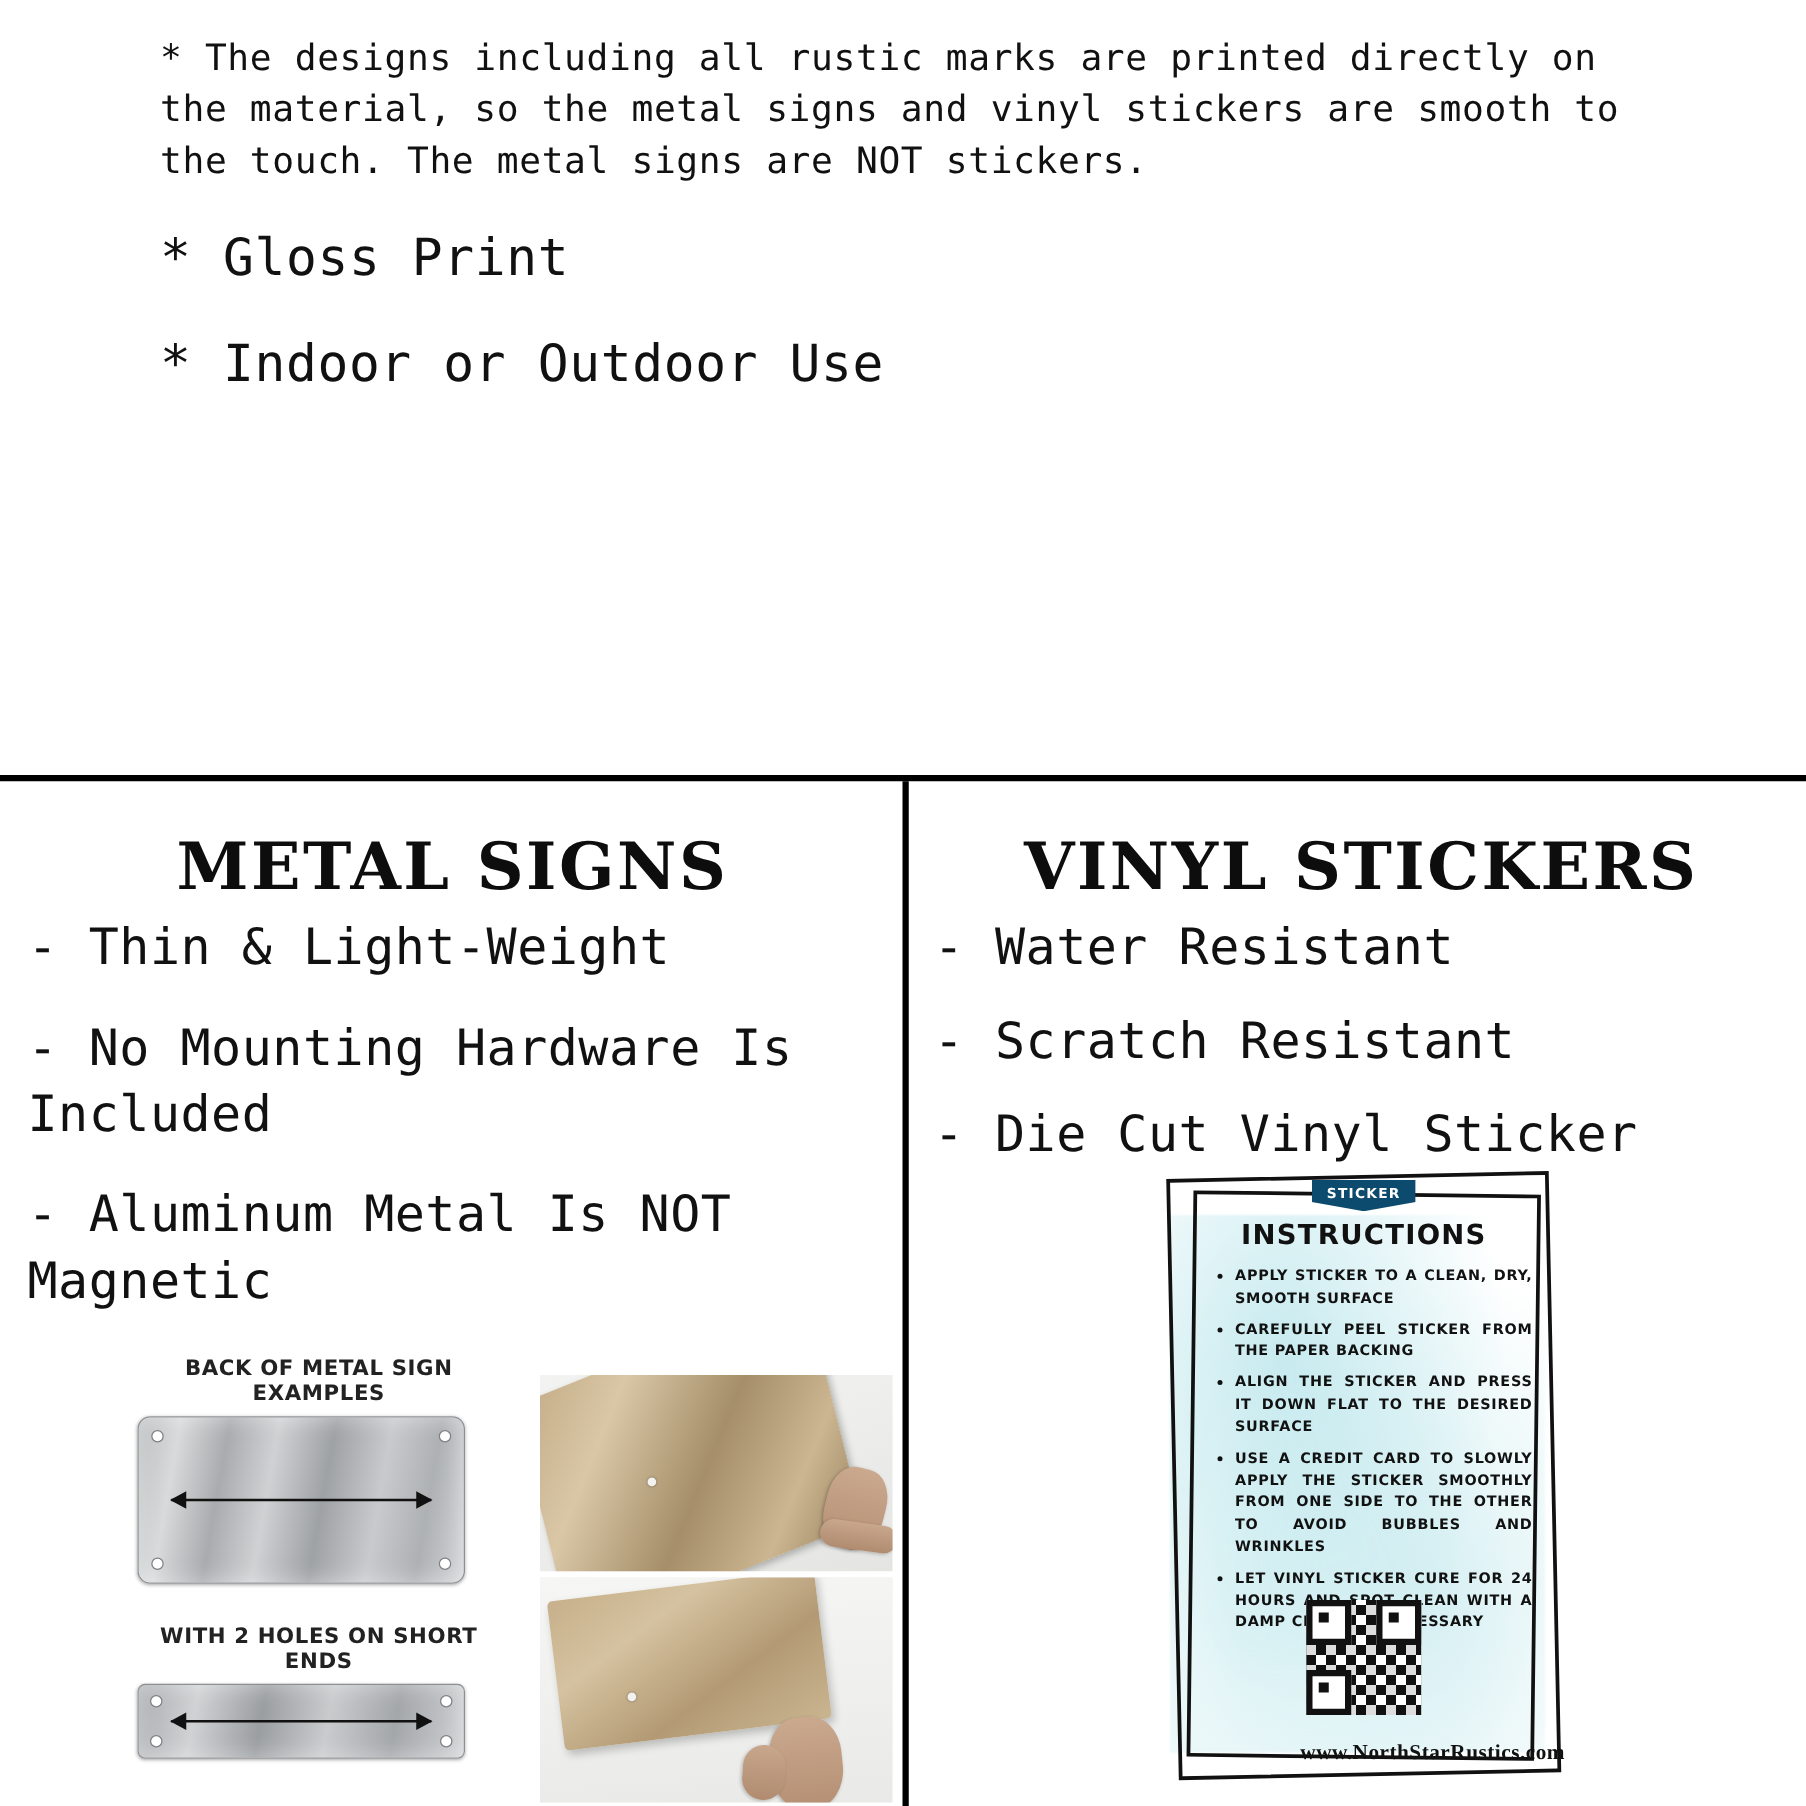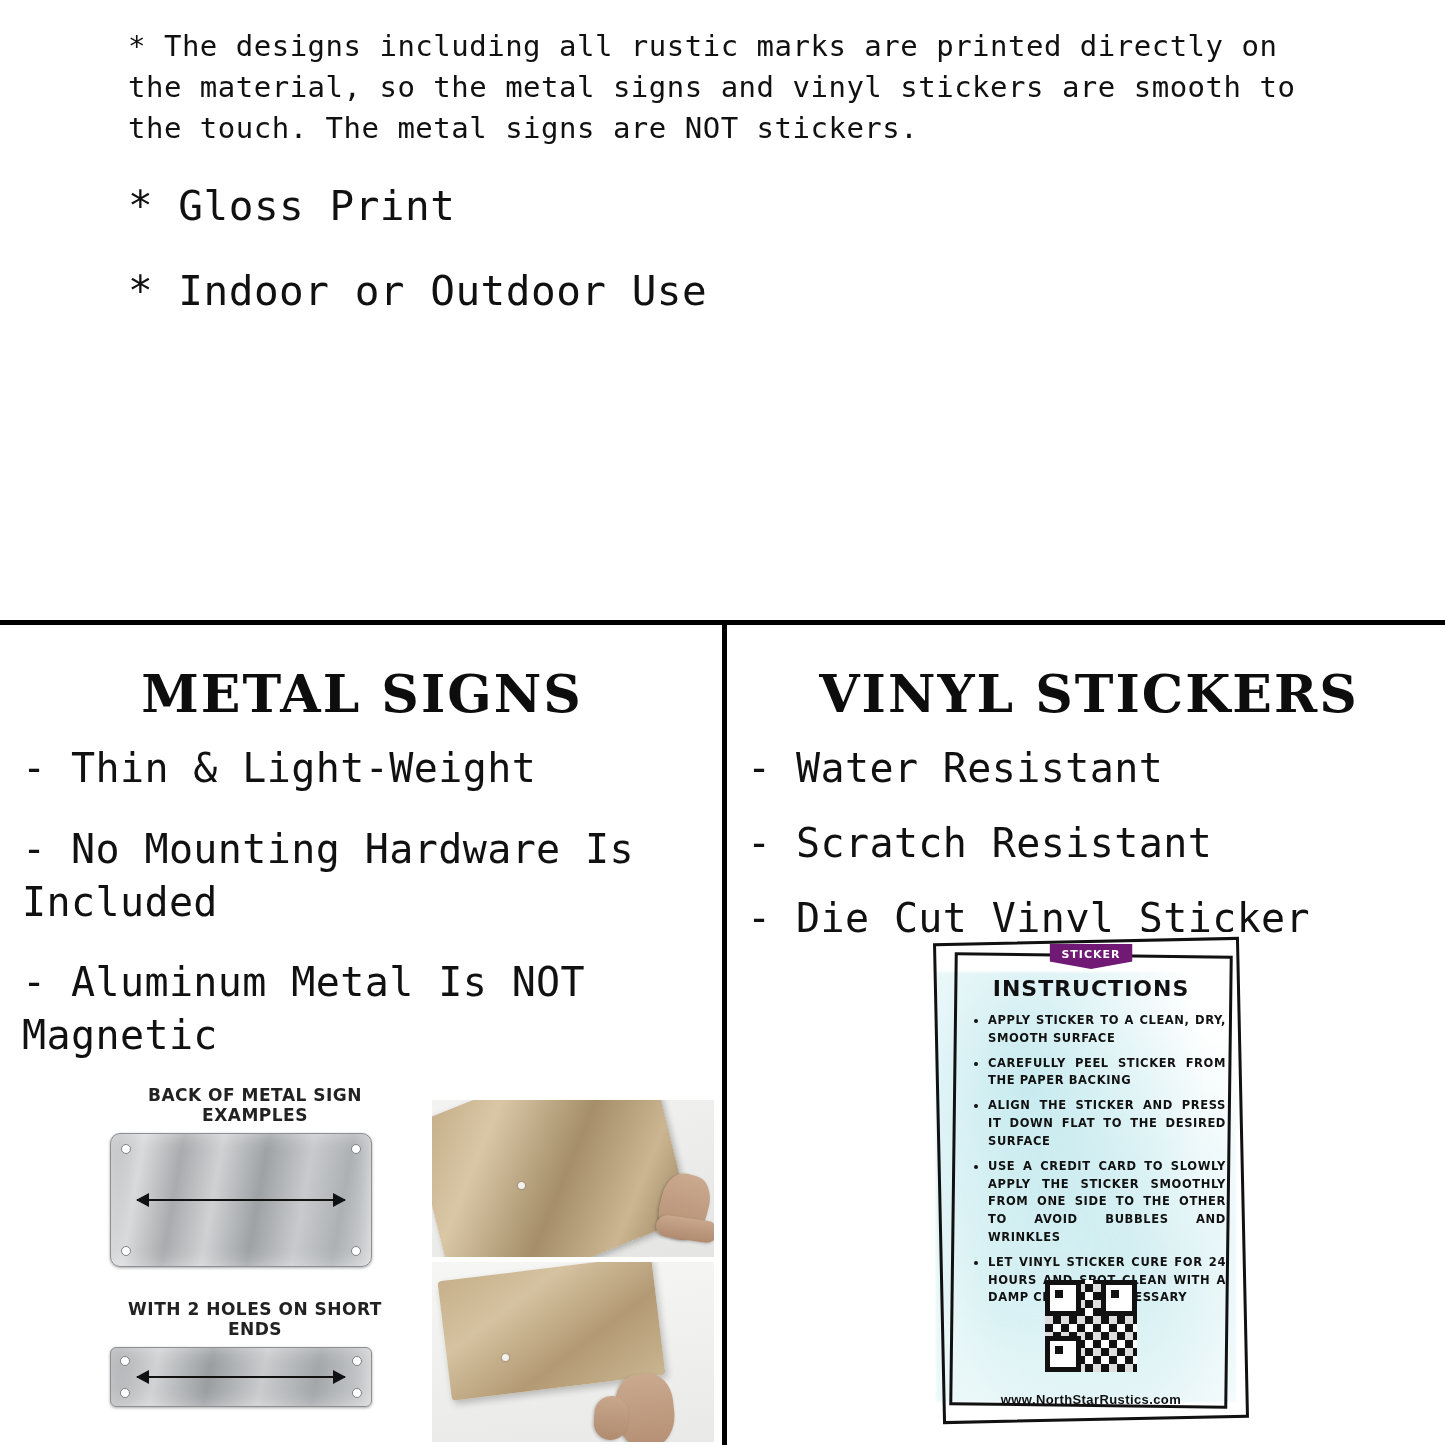--- a/index.html
+++ b/index.html
@@ -81,21 +81,21 @@
   }
   .col-left { left: 0; width: 722px; padding: 26px 20px 0 22px; }
   .col-right { left: 727px; width: 718px; padding: 26px 14px 0 20px; }
 
   .col-title {
     text-align: center;
     font-family: "DejaVu Serif", serif;
     font-weight: bold;
     font-size: 52px;
     letter-spacing: 2px;
-    margin: 12px 0 18px 0;
+    margin: 12px 0 8px 0;
     color: #0d0d0d;
   }
   .bullet {
     font-size: 40px;
     line-height: 1.32;
     letter-spacing: 0.4px;
     margin: 0 0 28px 0;
     color: #111;
   }
   .col-right .bullet { margin-bottom: 22px; }
@@ -232,21 +232,21 @@
     border: 3px solid #111;
     box-sizing: border-box;
   }
   .frame-outer { left: 8px; top: 8px; width: 306px; height: 481px; transform: rotate(-1.2deg); }
   .frame-inner { left: 22px; top: 22px; width: 278px; height: 453px; transform: rotate(0.7deg); }
 
   .tag {
     position: absolute;
     left: 50%; top: 12px;
     transform: translateX(-50%);
-    background: #701a75;
+    background: #0c4a6e;
     color: #fff;
     font-family: "DejaVu Sans", sans-serif;
     font-weight: bold;
     font-size: 11px;
     letter-spacing: 1px;
     padding: 4px 12px 8px 12px;
     clip-path: polygon(0 0, 100% 0, 100% 70%, 50% 100%, 0 70%);
   }
   .card-title {
     position: absolute;
@@ -296,24 +296,24 @@
     content:"";
     position:absolute;
     left:5px; top:5px;
     width:8px; height:8px;
     background:#111;
   }
   .site {
     position: absolute;
     left: 0; right: 0;
     top: 460px;
-    text-align: center;
-    font-family: Liberation Sans, sans-serif;
-    font-weight: bold;
-    font-size: 13px;
+    text-align: right;
+    font-family: Liberation Serif, serif;
+    font-weight: bold;
+    font-size: 17px;
     letter-spacing: 0.4px;
     color: #111;
   }
 </style>
 </head>
 <body>
 
 <div class="page">
 
   <div class="top">

